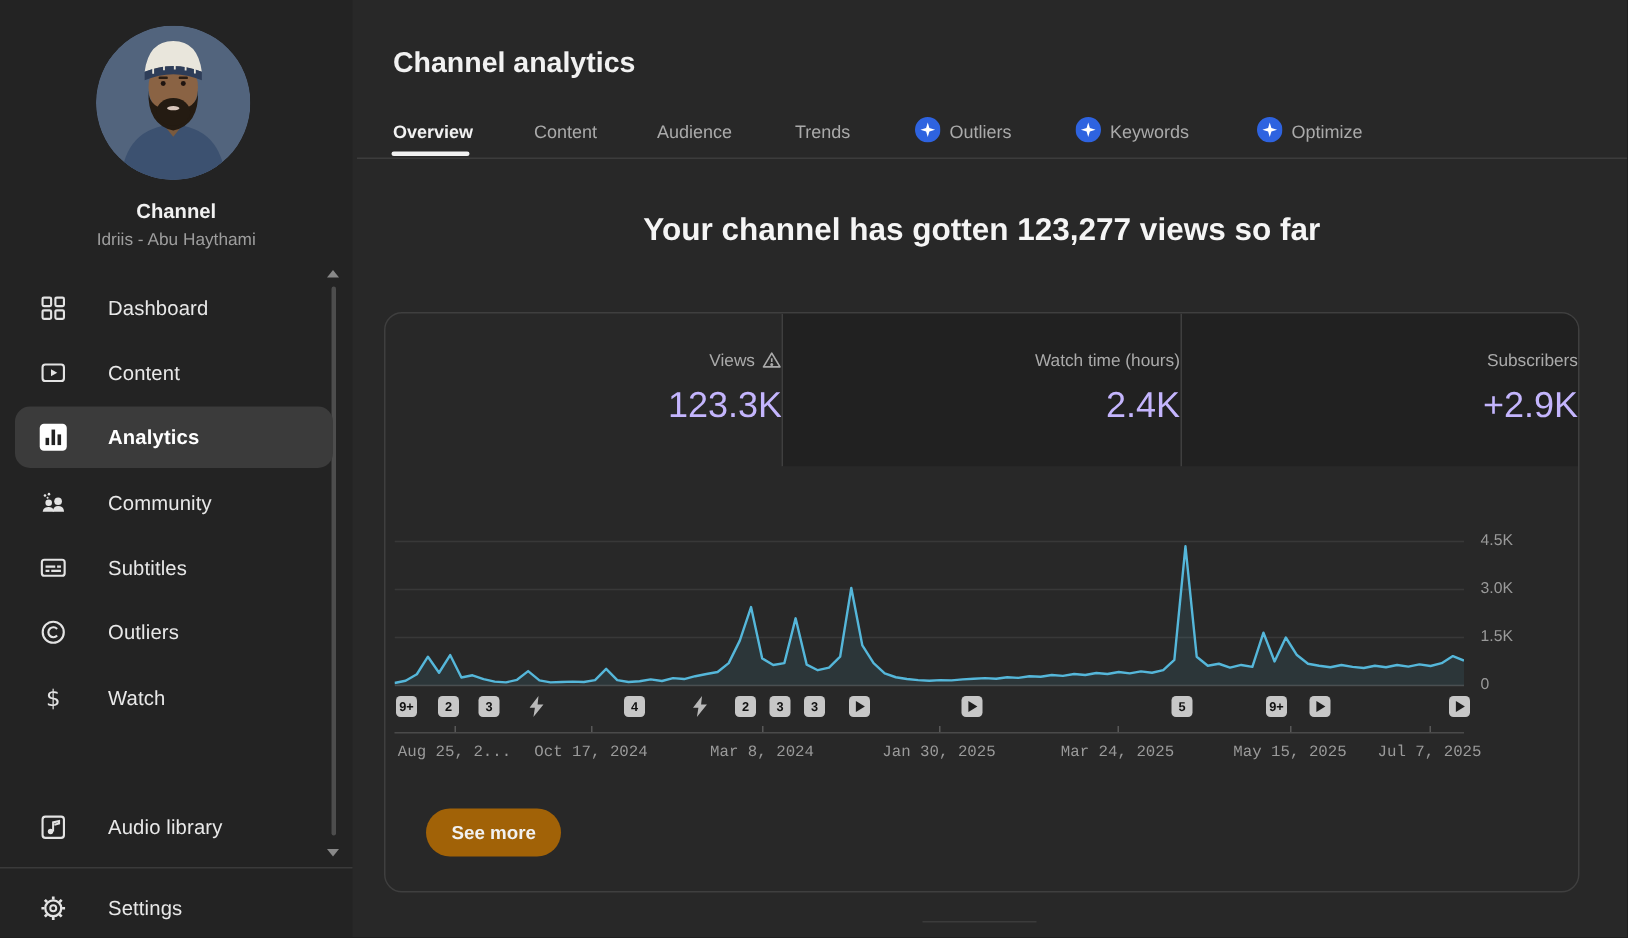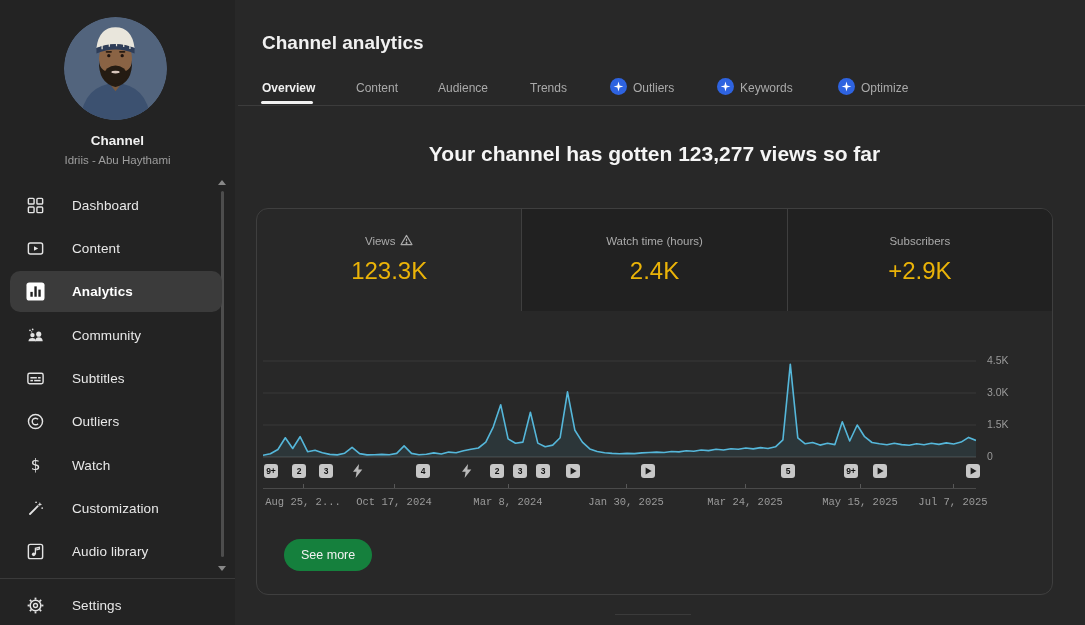--- a/index.html
+++ b/index.html
@@ -27,34 +27,34 @@
   
   .page-title { position:absolute; left:262px; top:19px; font-size:19px; font-weight:bold; color:#f1f1f1; }
   .tab { position:absolute; top:80px; height:16px; display:flex; align-items:center; gap:6px; font-size:12px; color:#aaaaaa; cursor:pointer; white-space:nowrap; }
   .tab.active { color:#f1f1f1; font-weight:bold; }
   .tab-underline { position:absolute; left:261px; top:101px; width:52px; height:3px; background:#f1f1f1; border-radius:2px; }
   .tabs-divider { position:absolute; left:238px; right:0; top:105px; height:1px; background:#3c3c3c; }
   .headline { position:absolute; left:256px; top:142px; width:797px; text-align:center; font-size:21px; font-weight:bold; color:#f5f5f5; }
   
   .card { position:absolute; left:256px; top:208px; width:797px; height:387px; border:1px solid #3f3f3f; border-radius:12px; background:#282828; }
   .metric-strip { position:absolute; top:0; left:0; right:0; height:102px; display:flex; border-radius:11px 11px 0 0; overflow:hidden; }
-  .metric { flex:1 1 0; text-align:center; padding-top:22px; cursor:pointer; }
+  .metric { flex:1 1 0; text-align:right; padding-top:22px; cursor:pointer; }
   .metric:not(.selected) { background:#212121; border-left:1px solid #3f3f3f; }
   .m-label { display:inline-flex; align-items:center; gap:5px; font-size:11.5px; color:#aaaaaa; }
-  .m-value { margin-top:8px; font-size:24px; color:#eab308; }
+  .m-value { margin-top:8px; font-size:24px; color:#c4b5fd; }
   
   .chart-wrap { position:absolute; left:6px; top:137px; width:788px; height:182px; }
   .chart-wrap svg.main { position:absolute; left:0; top:0; }
   .yl { position:absolute; left:724px; font-size:10.5px; color:#9a9a9a; }
   .axisline { position:absolute; top:142px; left:0; width:713px; height:1px; background:#4a4a4a; }
   .tickmark { position:absolute; top:138px; width:1px; height:4px; background:#585858; }
   .xl { position:absolute; top:150px; transform:translateX(-50%); font-size:10.5px; color:#9a9a9a; white-space:nowrap;font-family:Liberation Mono, monospace; }
   .vm { position:absolute; top:118px; width:14px; height:14px; background:#c7c7c7; border-radius:3px; color:#111; font-size:8.5px; font-weight:bold; display:flex; align-items:center; justify-content:center; cursor:pointer; }
   .vm.short { background:transparent; }
-  .see-more { position:absolute; left:27px; top:330px; height:32px; padding:0 17px; border:none; border-radius:16px; background:#15803d; color:#f1f1f1; font-size:12.5px; font-weight:normal; font-family:"Liberation Sans",sans-serif; cursor:pointer; }
+  .see-more { position:absolute; left:27px; top:330px; height:32px; padding:0 17px; border:none; border-radius:16px; background:#a16207; color:#f1f1f1; font-size:12.5px; font-weight:bold; font-family:"Liberation Sans",sans-serif; cursor:pointer; }
   .next-card-hint { position:absolute; left:615px; top:614px; width:76px; height:1px; background:#3b3b3b; }
 </style>
 </head>
 <body>
 
 <div id="app">
 
   <aside class="sidebar">
     <div class="avatar">
       <svg width="103" height="103" viewBox="0 0 100 100">
@@ -163,31 +163,20 @@
 
     <div class="nav-item" style="top:444px">
       <span class="icn">
         <svg width="19" height="19" viewBox="0 0 20 20">
           <text x="10" y="15.2" text-anchor="middle" font-size="16" font-family="DejaVu Sans, sans-serif" fill="#e3e3e3">$</text>
         </svg>
       </span>
       <span class="lbl">Watch</span>
     </div>
 
-    <div class="nav-item" style="top:487px">
-      <span class="icn">
-        <svg width="19" height="19" viewBox="0 0 20 20">
-          <line x1="4.2" y1="15.8" x2="12.4" y2="7.6" stroke="#e3e3e3" stroke-width="1.9" stroke-linecap="round"></line>
-          <path d="M14.6 3.2 L15.2 5 L17 5.6 L15.2 6.2 L14.6 8 L14 6.2 L12.2 5.6 L14 5 Z" fill="#e3e3e3"></path>
-          <circle cx="17" cy="9.6" r="0.9" fill="#e3e3e3"></circle>
-            <circle cx="10.6" cy="3.4" r="0.9" fill="#e3e3e3"></circle>
-        </svg>
-      </span>
-      <span class="lbl">Customization</span>
-    </div>
 
     <div class="nav-item" style="top:530px">
       <span class="icn">
         <svg width="19" height="19" viewBox="0 0 20 20">
           <rect x="2.5" y="2.5" width="15" height="15" rx="2" fill="none" stroke="#e3e3e3" stroke-width="1.5"></rect>
           <circle cx="8.1" cy="13" r="1.9" fill="#e3e3e3"></circle>
           <path d="M9.9 13 V6.6 L14.1 5.6 V7.4 L10.8 8.2" fill="none" stroke="#e3e3e3" stroke-width="1.4"></path>
         </svg>
       </span>
       <span class="lbl">Audio library</span>

